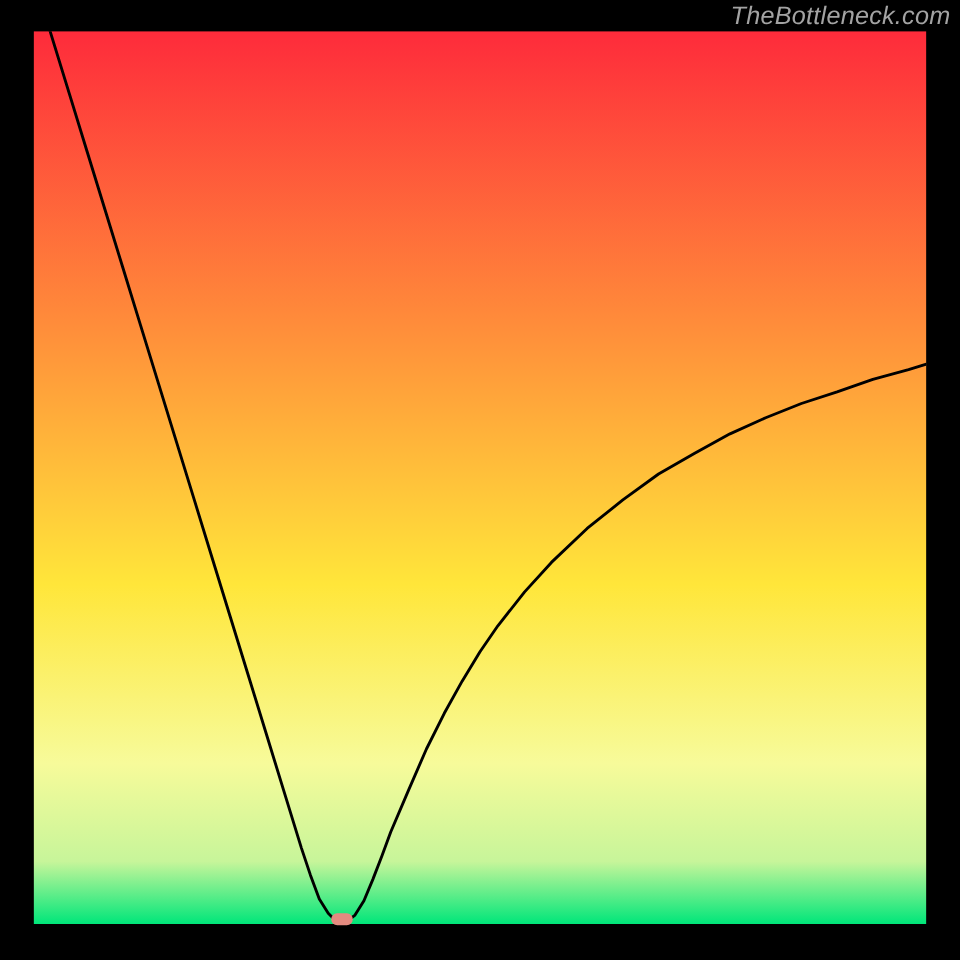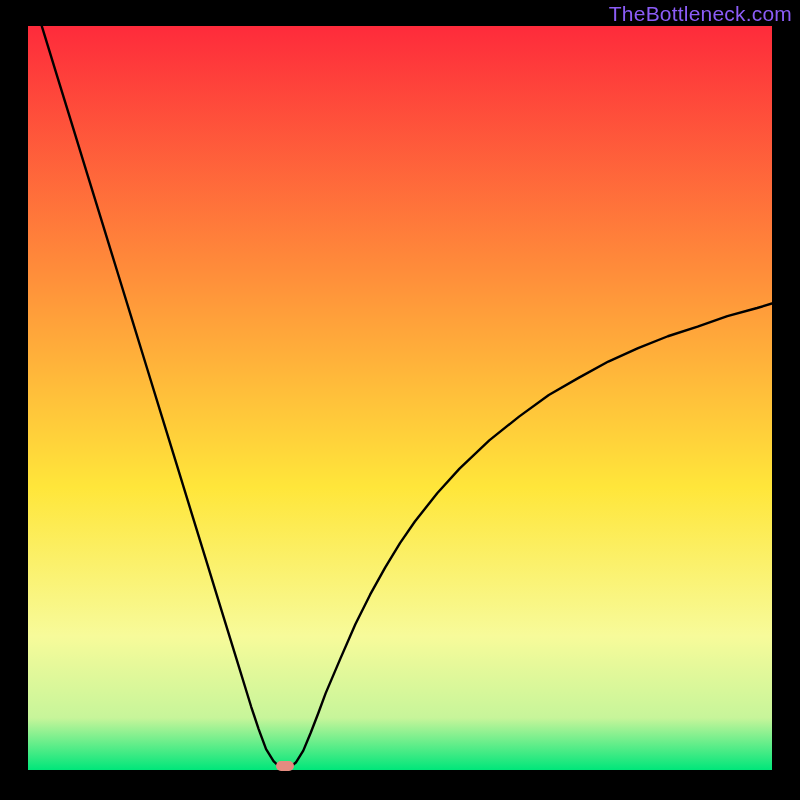--- a/index.html
+++ b/index.html
@@ -23,24 +23,25 @@
     position: absolute;
     left: 0;
     top: 0;
     width: 744px;
     height: 744px;
   }
   .watermark {
     position: absolute;
     top: 2px;
     right: 8px;
-    color: #8b5cf6;
+    color: #a3a3a3;
     font-size: 21px;
     font-weight: 500;
     letter-spacing: 0.2px;
+    font-style: italic;
   }
   .marker {
     position: absolute;
     width: 18px;
     height: 10px;
     background: #e48b80;
     border-radius: 5px;
     transform: translate(-50%, -50%);
   }
 </style>

